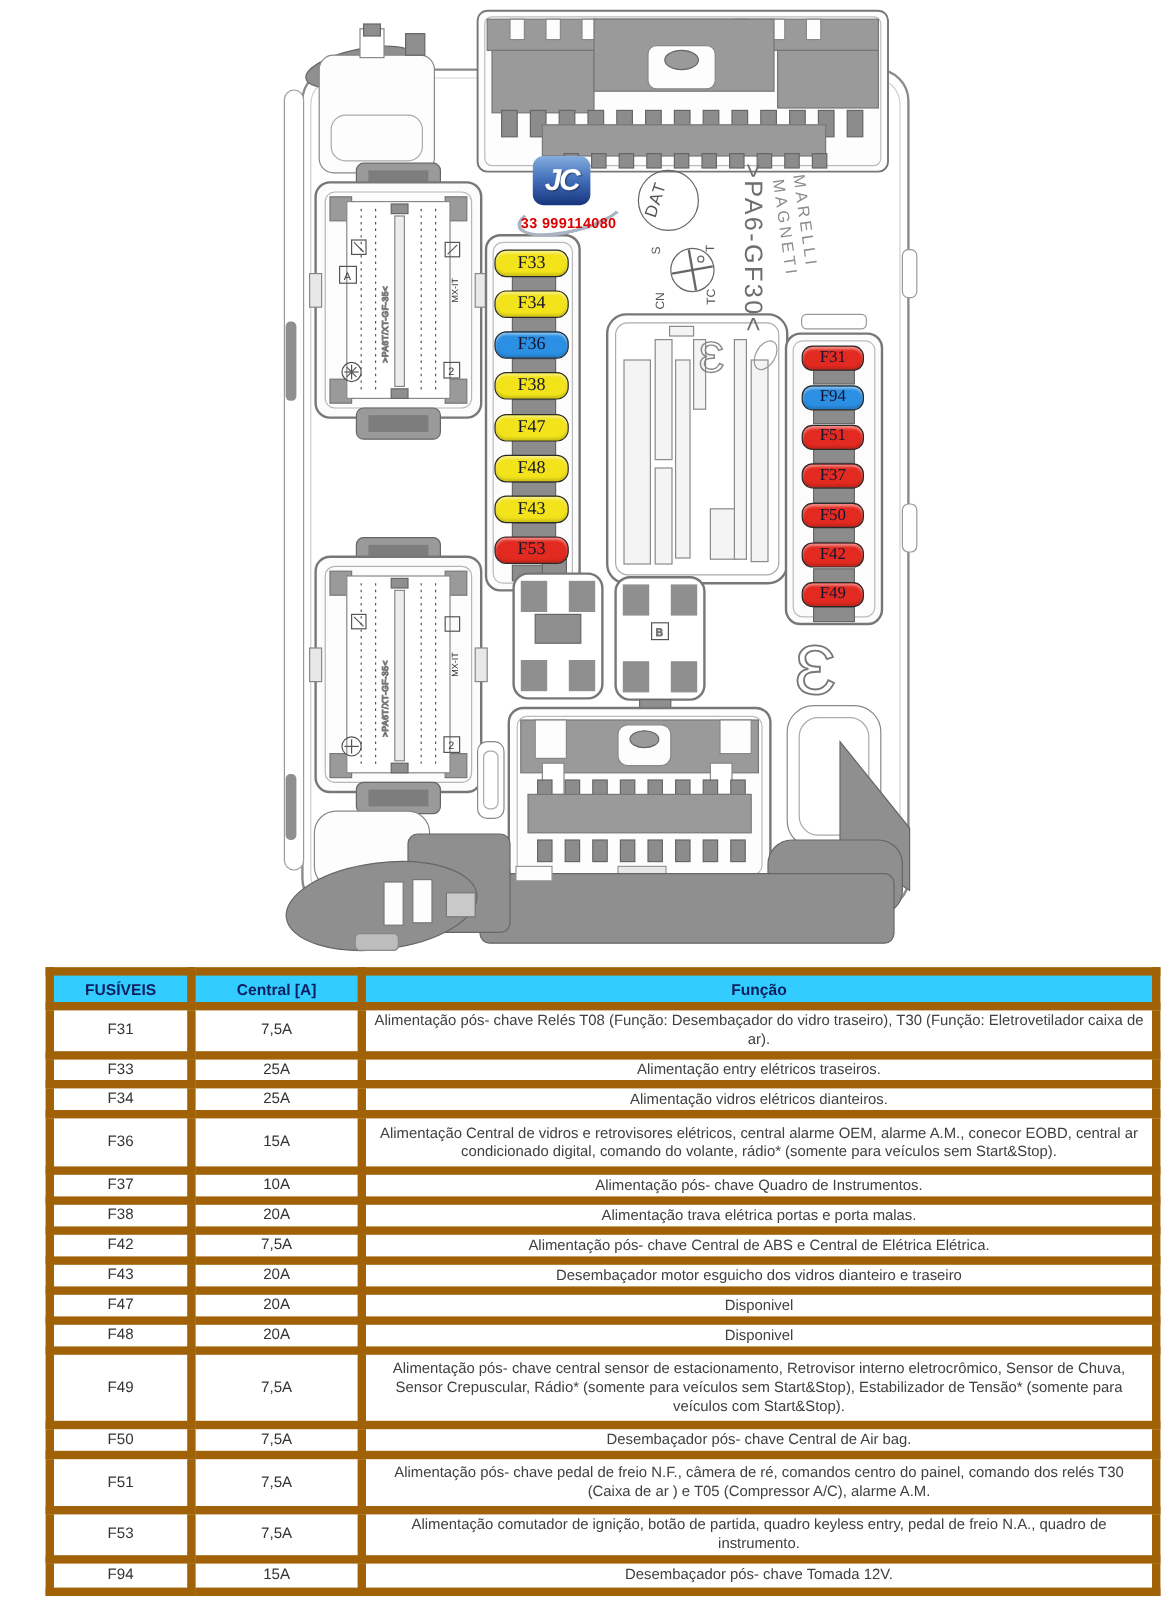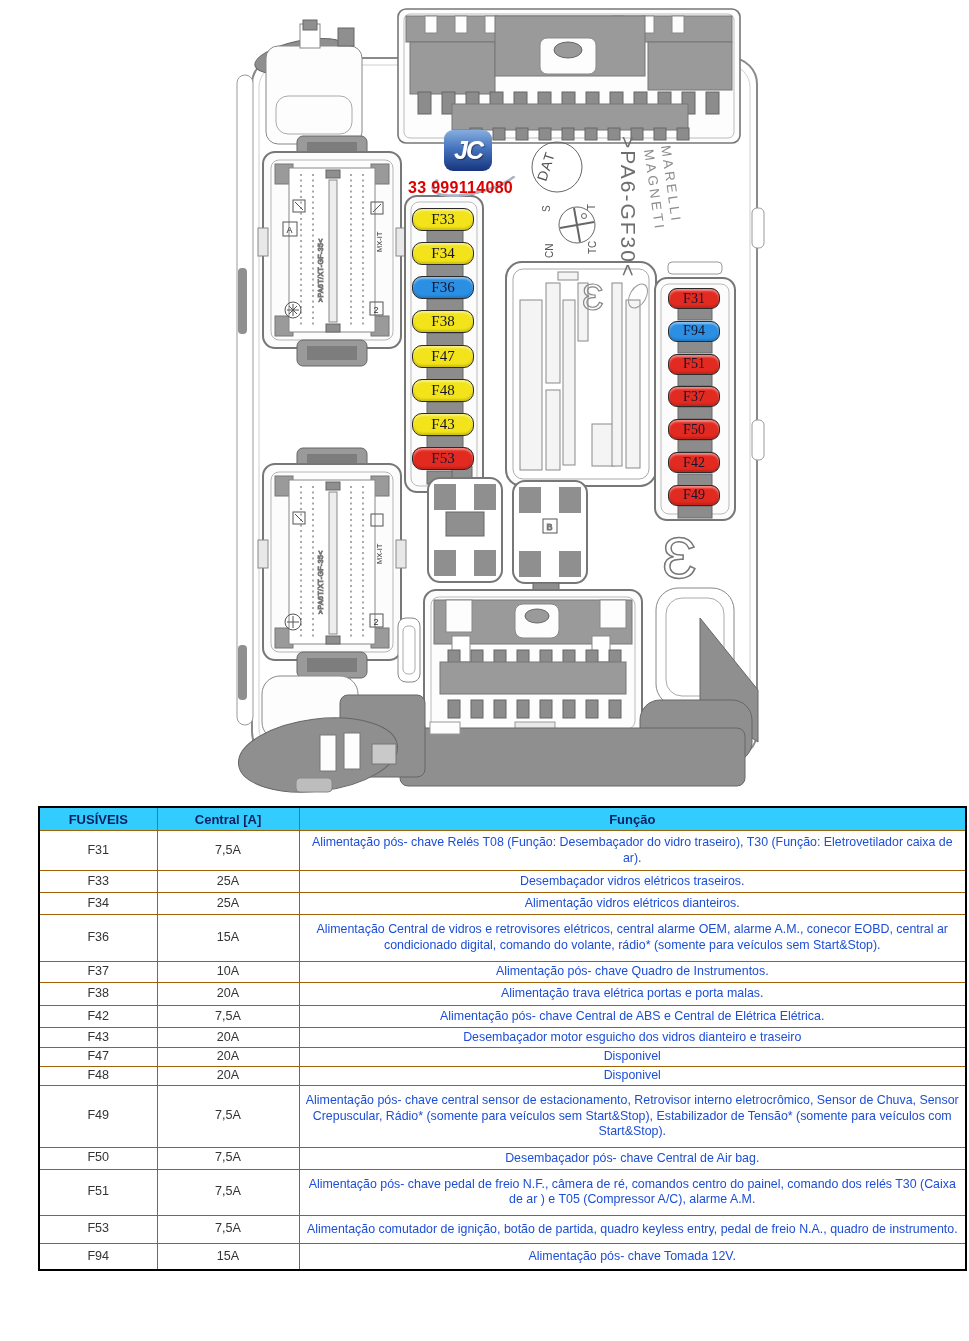--- a/index.html
+++ b/index.html
@@ -21,29 +21,29 @@
 
   
   #jc-badge{position:absolute;left:444px;top:130px;width:48px;height:41px;border-radius:9px;
             background:linear-gradient(#85aede,#4673bd 45%,#16357e);
             color:#fff;display:flex;align-items:center;justify-content:center;
             font-style:italic;font-weight:bold;font-size:25px;letter-spacing:-2px;
             text-shadow:1px 1px 1px rgba(0,0,0,.4)}
   #jc-swoosh{position:absolute;left:430px;top:162px;width:86px;height:26px;border-radius:50%;
              border:3px solid transparent;border-bottom-color:#a9b4c2;border-left-color:#a9b4c2;
              transform:rotate(-14deg)}
-  #jc-phone{position:absolute;left:408px;top:179px;width:84px;text-align:right;
-            font-size:16px;font-weight:bold;color:#dc0000;letter-spacing:.3px;white-space:nowrap}
+  #jc-phone{position:absolute;left:434px;top:179px;width:84px;text-align:left;
+            font-size:12px;font-weight:bold;color:#dc0000;letter-spacing:.3px;white-space:nowrap}
 
   
   #fuse-table{position:absolute;left:38px;top:806px;width:929px;
               border-collapse:collapse;table-layout:fixed;border:2px solid #000}
-  #fuse-table th,#fuse-table td{border:1px solid #a16207}
+  #fuse-table th,#fuse-table td{border:7px solid #a16207}
   #fuse-table th{height:20px;font-size:13px;font-weight:bold;color:#0b1f5e;text-align:center;padding:1px 4px}
-  #fuse-table td{font-size:12.4px;color:#1d4ed8;text-align:center;vertical-align:middle;
+  #fuse-table td{font-size:12.4px;color:#404040;text-align:center;vertical-align:middle;
                  padding:1px 6px;line-height:1.27}
   #fuse-table td:first-child,#fuse-table td:nth-child(2){font-size:12.6px;color:#343434}
 </style>
 </head>
 <body>
 
 <div id="diagram">
 <svg width="969" height="806" viewBox="0 0 969 806">
   <defs></defs>
 
@@ -367,21 +367,21 @@
   </thead>
   <tbody id="fuse-rows">
       <tr style="height: 40px;">
         <td>F31</td>
         <td>7,5A</td>
         <td>Alimentação pós- chave Relés T08 (Função: Desembaçador do vidro traseiro), T30 (Função: Eletrovetilador caixa de ar).</td>
       </tr>
       <tr style="height: 22px;">
         <td>F33</td>
         <td>25A</td>
-        <td>Desembaçador vidros elétricos traseiros.</td>
+        <td>Alimentação entry elétricos traseiros.</td>
       </tr>
       <tr style="height: 22px;">
         <td>F34</td>
         <td>25A</td>
         <td>Alimentação vidros elétricos dianteiros.</td>
       </tr>
       <tr style="height: 47px;">
         <td>F36</td>
         <td>15A</td>
         <td>Alimentação Central de vidros e retrovisores elétricos, central alarme OEM, alarme A.M., conecor EOBD, central ar condicionado digital, comando do volante, rádio* (somente para veículos sem Start&amp;Stop).</td>
@@ -432,16 +432,16 @@
         <td>Alimentação pós- chave pedal de freio N.F., câmera de ré, comandos centro do painel, comando dos relés T30 (Caixa de ar ) e T05 (Compressor A/C), alarme A.M.</td>
       </tr>
       <tr style="height: 28px;">
         <td>F53</td>
         <td>7,5A</td>
         <td>Alimentação comutador de ignição, botão de partida, quadro keyless entry, pedal de freio N.A., quadro de instrumento.</td>
       </tr>
       <tr style="height: 27px;">
         <td>F94</td>
         <td>15A</td>
-        <td>Alimentação pós- chave Tomada 12V.</td>
+        <td>Desembaçador pós- chave Tomada 12V.</td>
       </tr>
     </tbody>
 </table>
 
 </body></html>

